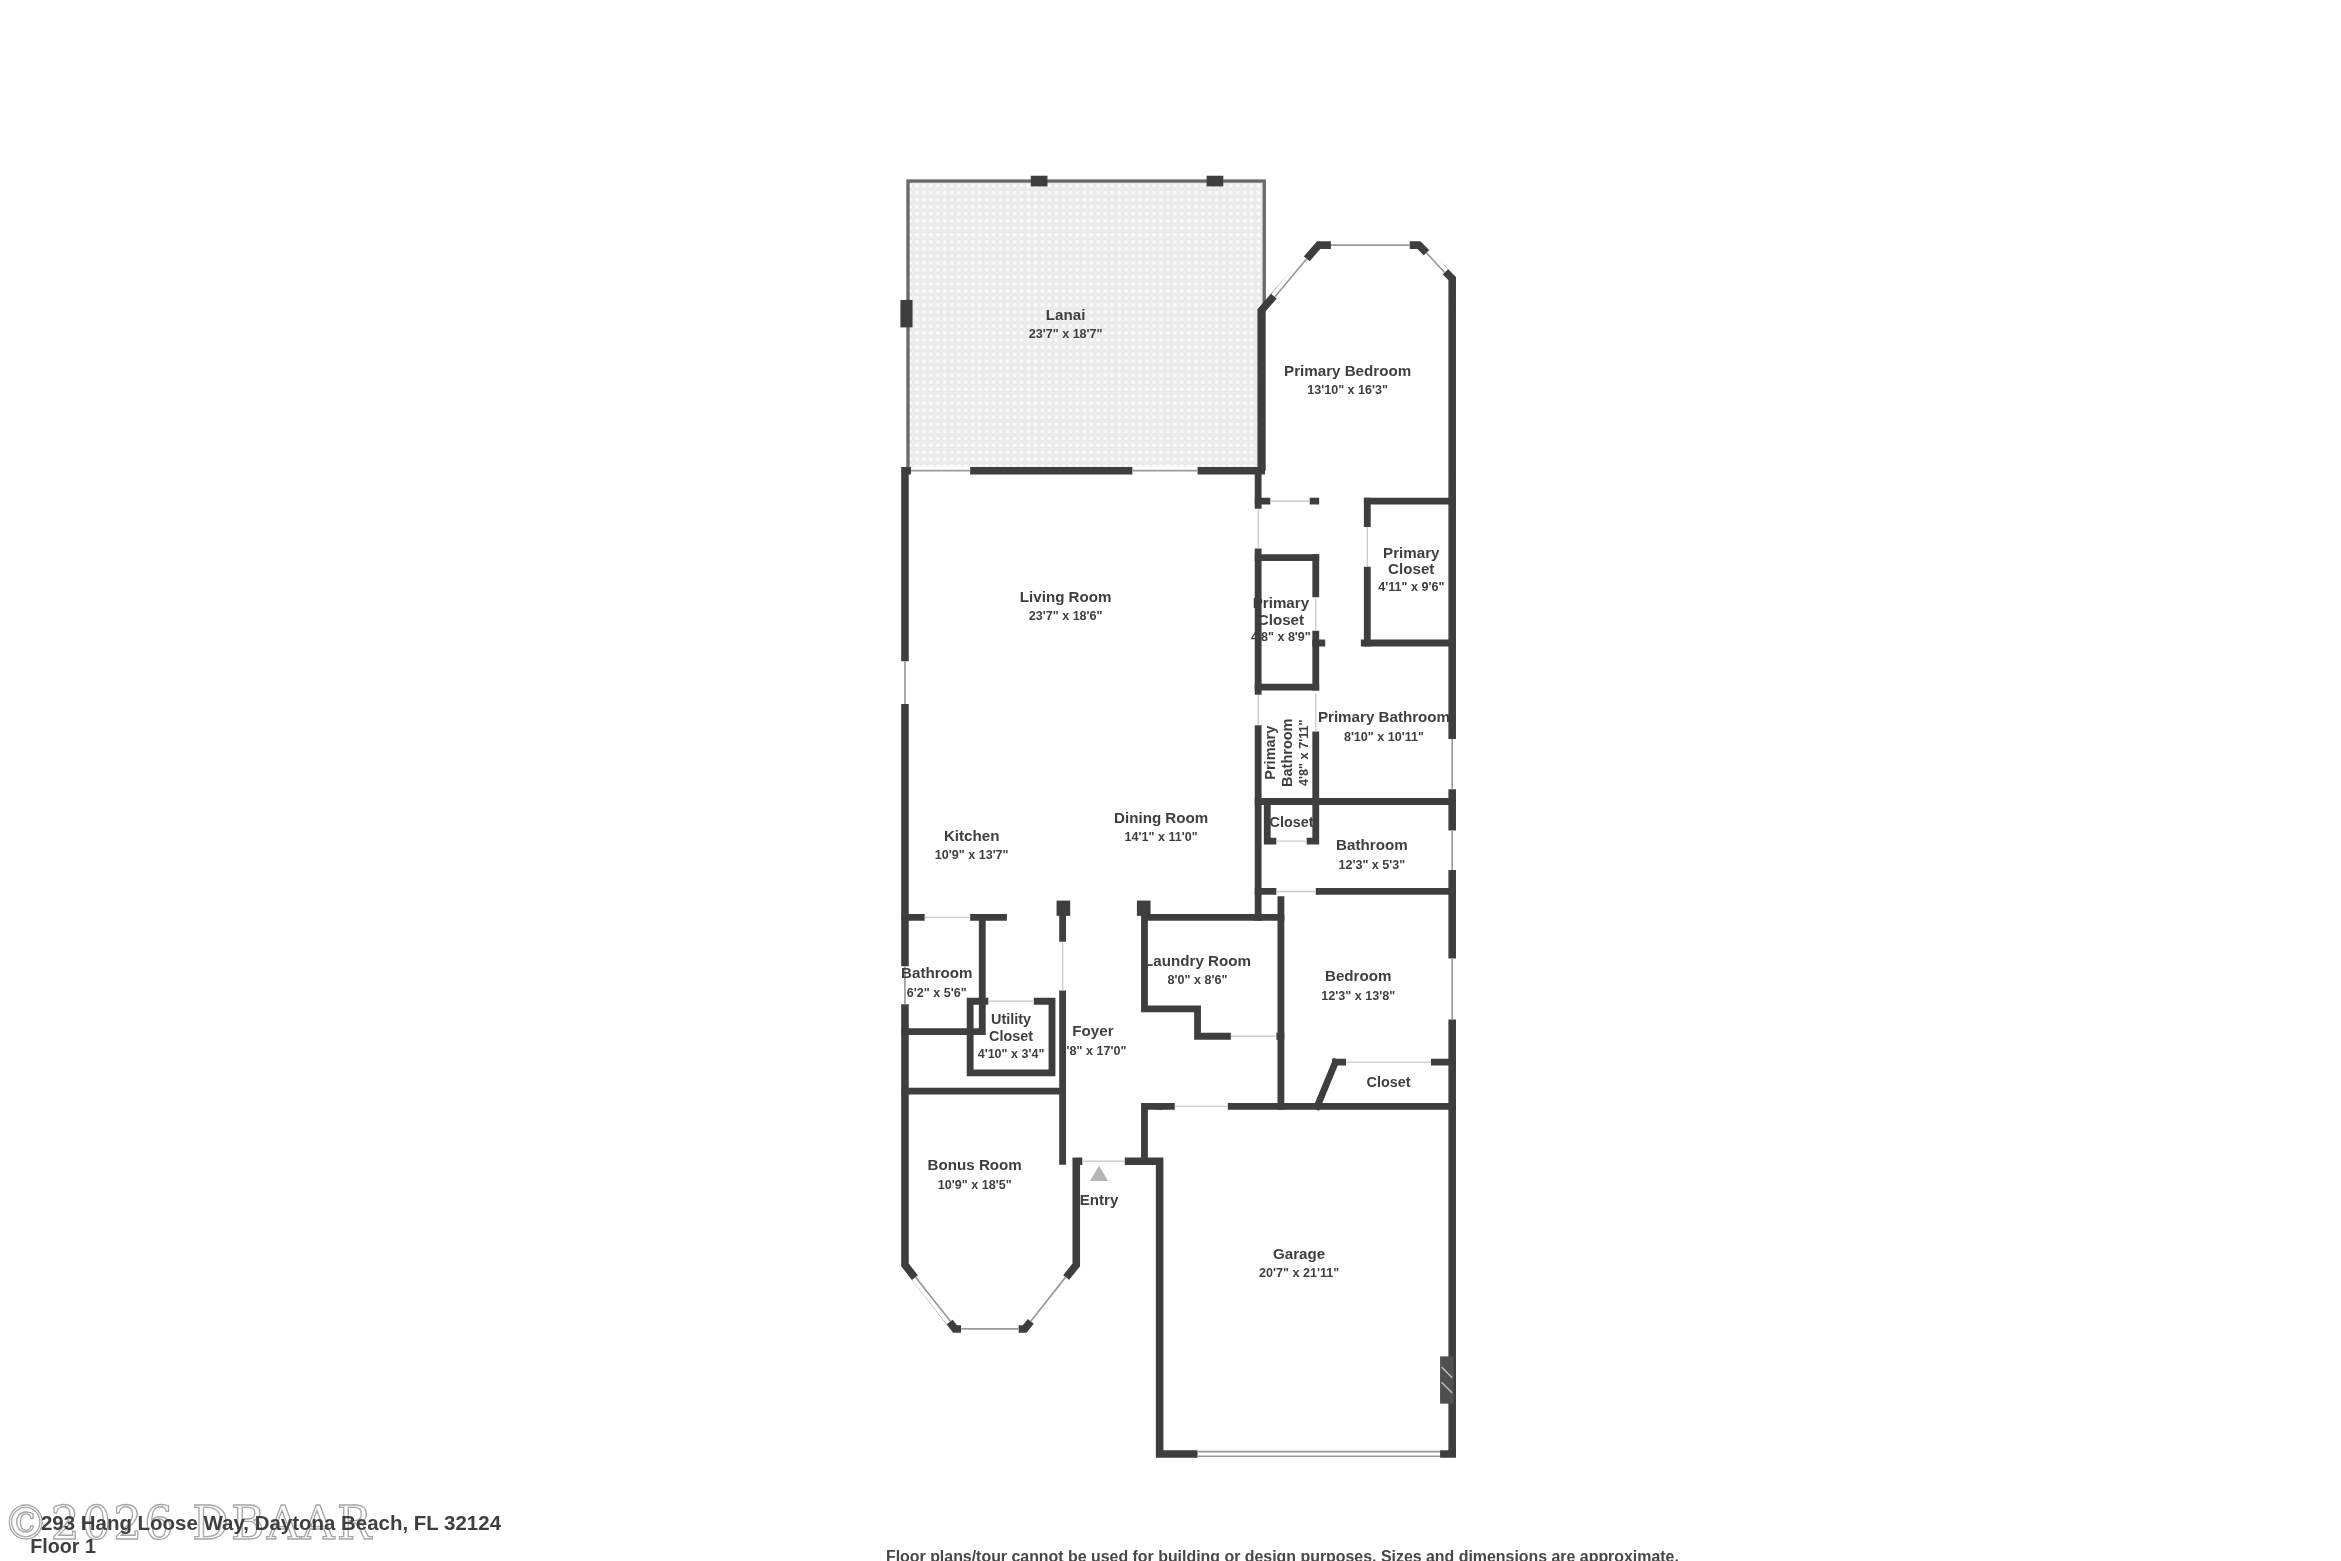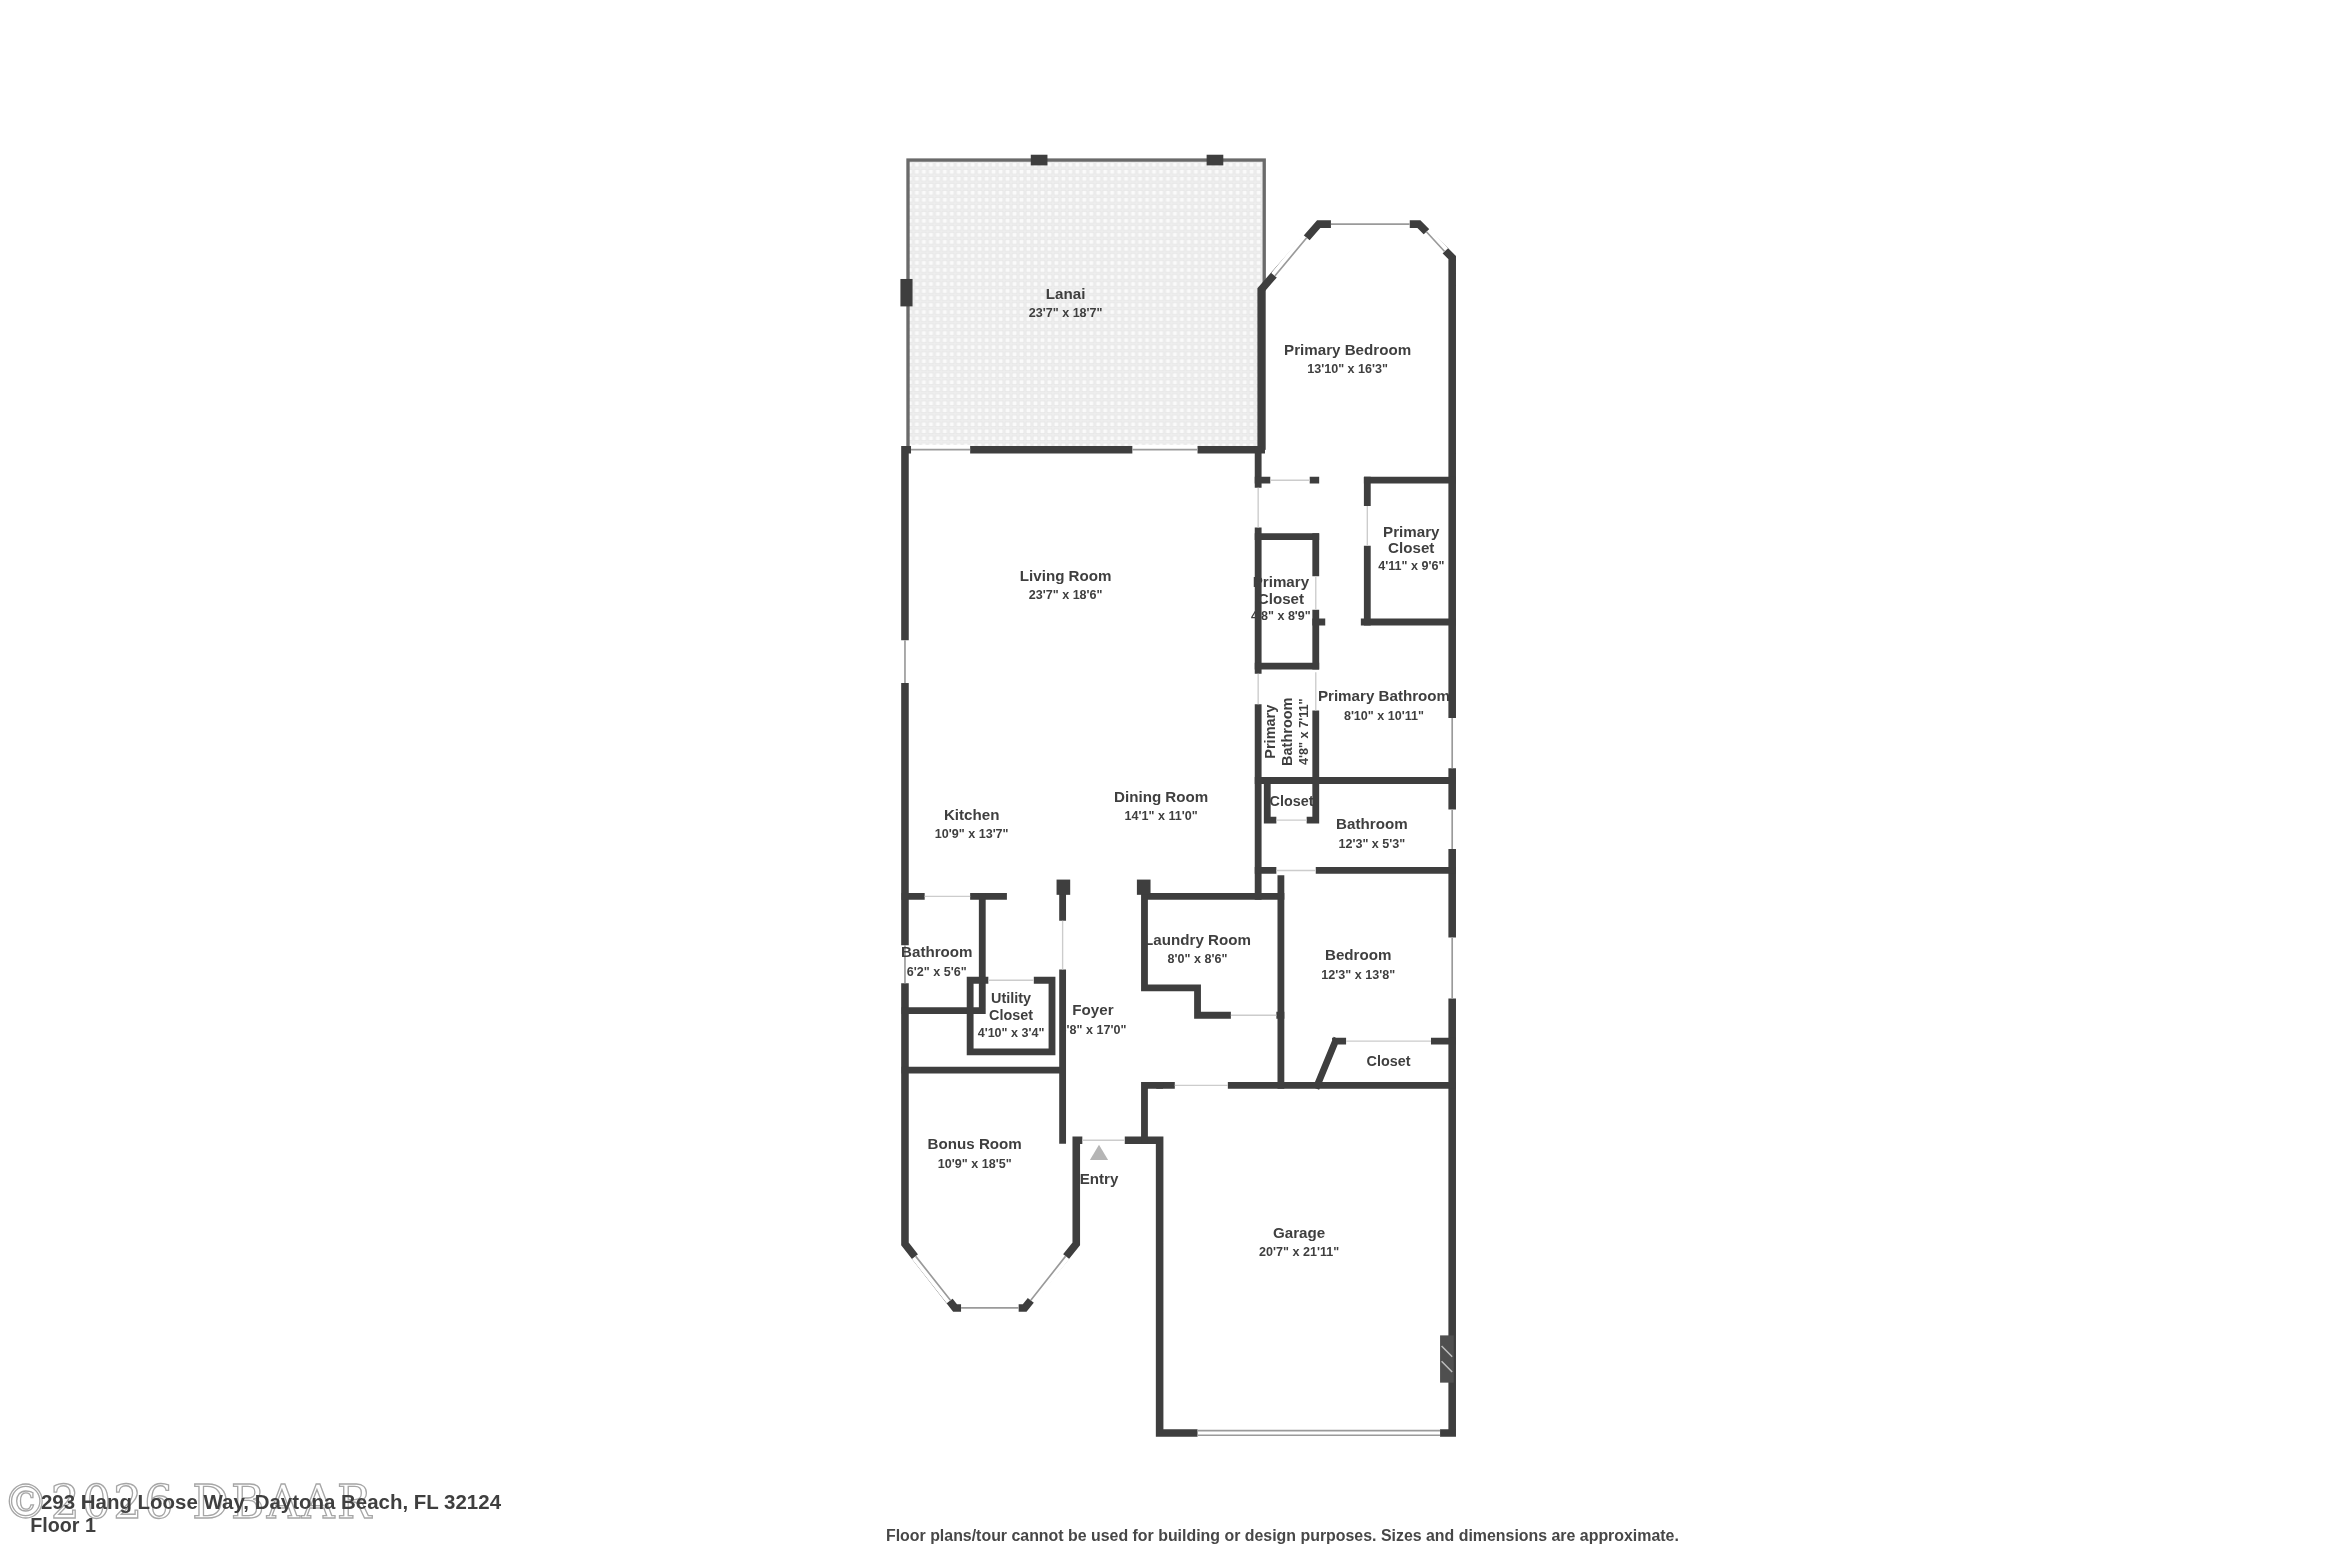--- a/index.html
+++ b/index.html
@@ -1,16 +1,16 @@
 <!DOCTYPE html>
 <html style="font-size:12.5px"><head>
 <meta charset="utf-8">
 <style>
   html,body{margin:0;padding:0;width:2342px;height:1561px;background:#ffffff;overflow:hidden;}
-  #stage{position:relative;width:2342px;height:1313px;background:#ffffff;}
+  #stage{position:relative;width:2342px;height:1313px;background:#ffffff;margin-top:21px;}
   svg{display:block;}
   text{font-family:"Liberation Sans","DejaVu Sans",sans-serif;fill:#3f3f3f;font-weight:bold;}
   .room-name{font-size:10px;}
   .room-dims{font-size:8.3px;}
   .room-name-sm{font-size:9.5px;}
   .walls{stroke:#3e3e3e;fill:none;stroke-linecap:square;}
   .win-gap{stroke:#ffffff;stroke-width:6.2;stroke-linecap:butt;}
   .win-line{stroke:#9a9a9a;stroke-width:1.1;stroke-linecap:butt;}
   .door-gap{stroke:#ffffff;stroke-width:6.2;stroke-linecap:butt;}
   .door-line{stroke:#cccccc;stroke-width:0.9;stroke-linecap:butt;}

